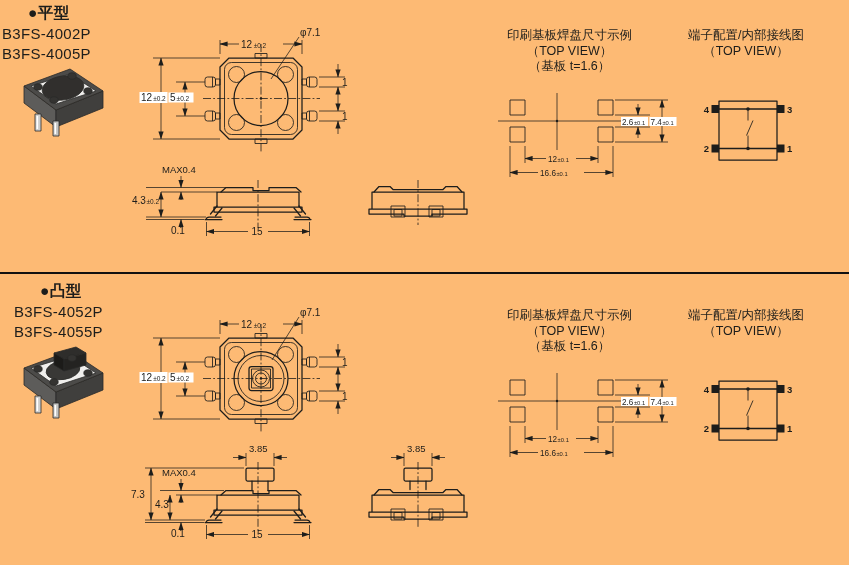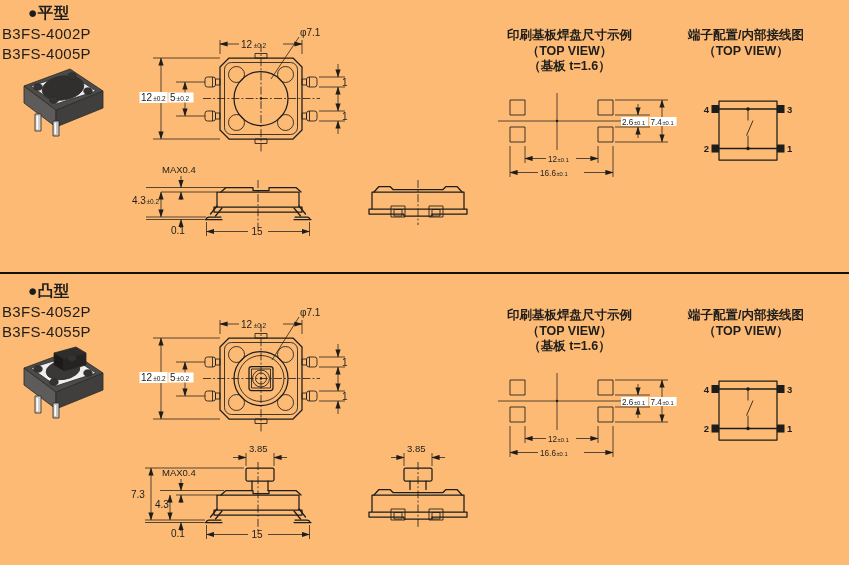--- a/index.html
+++ b/index.html
@@ -13,21 +13,21 @@
   .d  {stroke:#1d1d1b;fill:none;stroke-width:.75;}
   .w  {stroke:#1d1d1b;fill:none;stroke-width:1.6;}
   .cl {stroke:#1d1d1b;fill:none;stroke-width:.8;stroke-dasharray:8 2.2 1.8 2.2;}
   .ink{fill:#1d1d1b;}
   .wbg{fill:#ffffff;}
   .dim{font-size:10px;} .dim9{font-size:9.5px;} .tol{font-size:6.5px;}
   .dimS{font-size:8.2px;} .tolS{font-size:5.8px;}
   .pinN{font-size:9.5px;font-weight:bold;}
   .sec-title{font-size:15.5px;font-weight:bold;letter-spacing:.5px;}
   .model{font-size:15px;line-height:19.5px;letter-spacing:.3px;}
-  .hdr{font-size:12.5px;font-weight:bold;line-height:15.5px;white-space:nowrap;}
+  .hdr{font-size:12.5px;font-weight:normal;line-height:15.5px;white-space:nowrap;}
   .divider{position:absolute;left:0;width:849px;height:2px;background:#111;}
 </style>
 </head>
 <body>
 
 <div class="canvas">
 
   <svg width="0" height="0" style="position:absolute">
     <defs>
       <marker id="arr" viewBox="0 0 8 6" refX="7.6" refY="3" markerWidth="8" markerHeight="6" markerUnits="userSpaceOnUse" orient="auto-start-reverse">
@@ -206,21 +206,21 @@
       <text x="709" y="112.5" text-anchor="end" class="pinN">4</text>
       <text x="787" y="112.5" class="pinN">3</text>
       <text x="709" y="152" text-anchor="end" class="pinN">2</text>
       <text x="787" y="152" class="pinN">1</text>
     </svg>
   </section>
 
   <div class="divider" style="top:272px"></div>
 
   <section>
-    <div class="abs" style="left:7px;top:281px">
+    <div class="abs" style="left:19px;top:281px">
       <div class="sec-title">●凸型</div>
       <div class="model" style="margin-left:-5px">B3FS-4052P</div>
       <div class="model" style="margin-left:-5px">B3FS-4055P</div>
     </div>
 
     <svg class="abs" style="left:10px;top:336px" width="140" height="102" viewBox="0 0 140 102">
       <g stroke="#2a2a28" stroke-width=".8" stroke-linejoin="round">
         <polygon points="14,32 46,56 46,73 14,49" fill="#5d5c5a"></polygon>
         <polygon points="46,56 93,37 93,54 46,73" fill="#403f3d"></polygon>
         <polygon points="14,32 60,15 93,37 46,56" fill="#4c4b49"></polygon>

